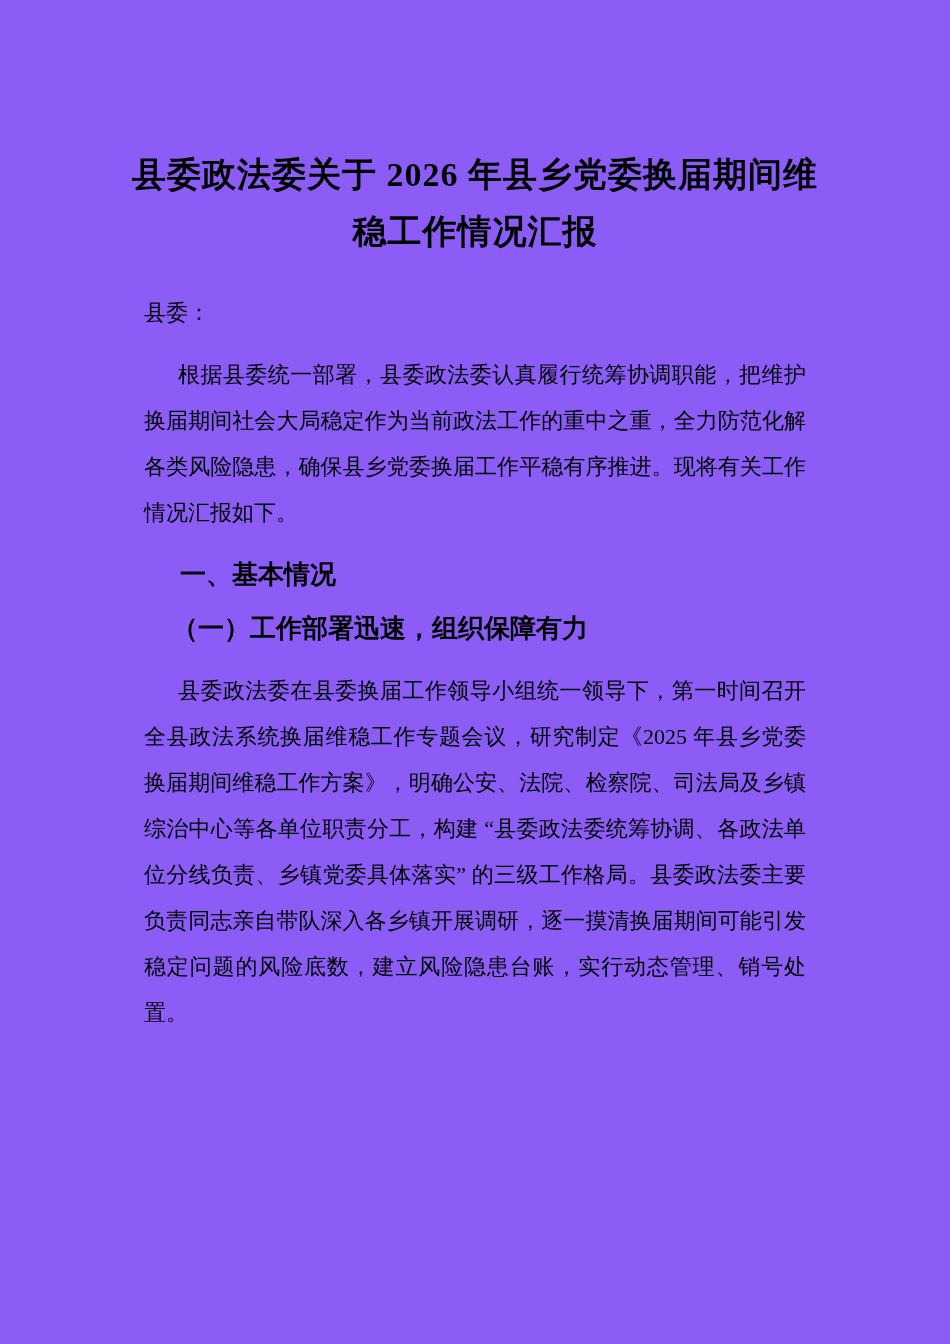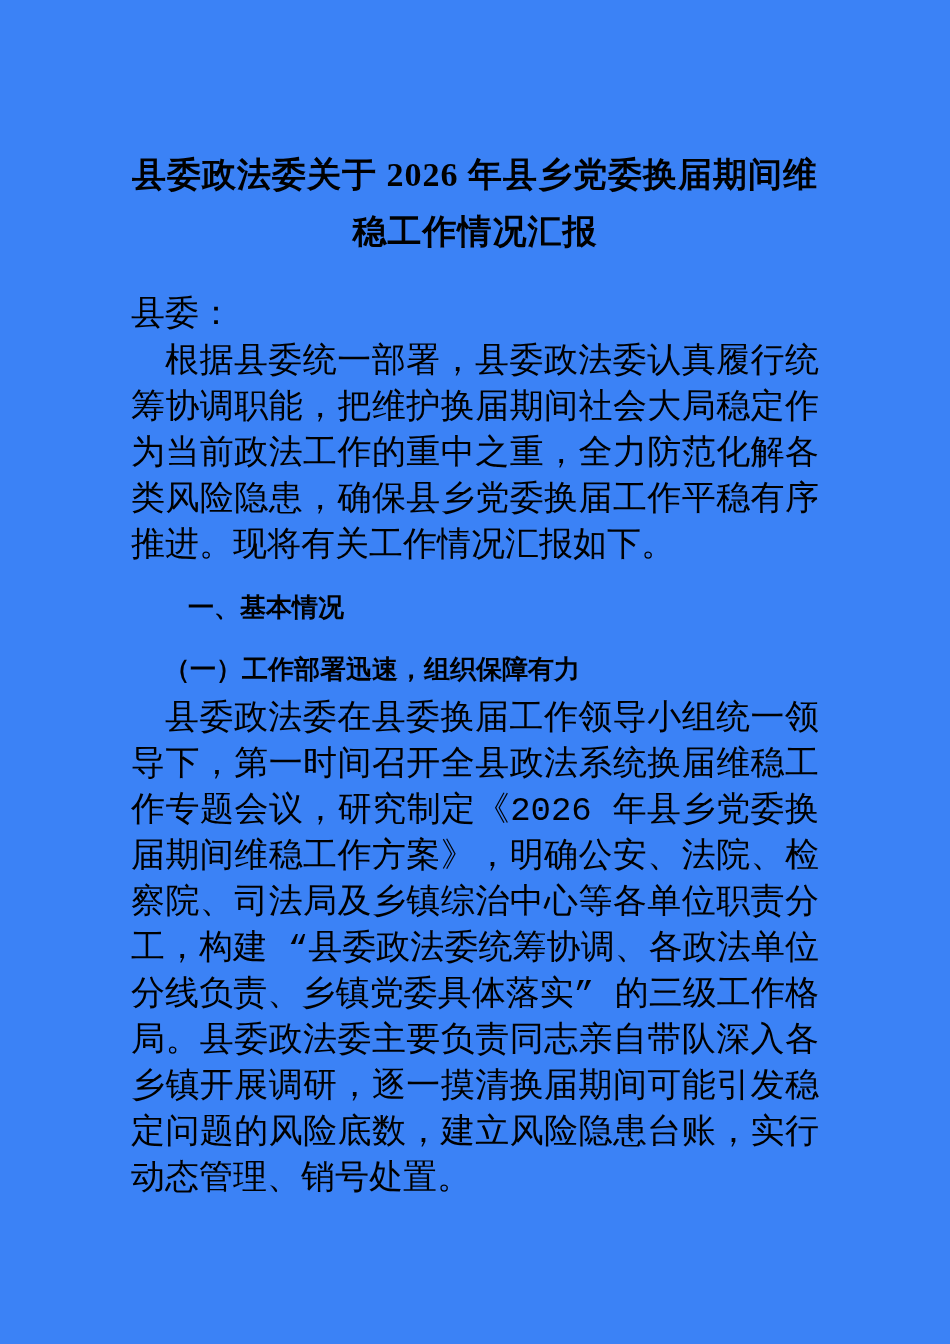--- a/index.html
+++ b/index.html
@@ -12,50 +12,49 @@
     height: 1344px;
     overflow: hidden;
     font-family: "Liberation Serif", serif;
     color: #000000;
   }
   .page {
     box-sizing: border-box;
     width: 950px;
     height: 1344px;
     padding: 146px 128px 60px 128px;
-    background: #3b82f6;
+    background: #8b5cf6;
   }
   .doc-title {
     margin: 0 0 30px 0;
     font-size: 34px;
     font-weight: bold;
     line-height: 57px;
     text-align: center;
     letter-spacing: 1px;
   }
   .para {
-    margin: 3px;
-    font-size: 34px;
+    margin: 16px;
+    font-size: 22px;
     line-height: 46px;
     text-align: justify;
     word-break: break-all;
   }
   .para.indent {
     text-indent: 34px;
-    font-family: Liberation Mono, monospace;
   }
   .heading-1 {
-    margin: 16px;
+    margin: 8px;
     font-size: 26px;
     line-height: 46px;
     font-weight: bold;
     text-indent: 44px;
   }
   .heading-2 {
-    margin: 0;
+    margin: 8px;
     font-size: 26px;
     line-height: 46px;
     font-weight: bold;
     text-indent: 36px;
   }
 </style>
 </head>
 <body>
 
 <div class="page">
@@ -63,17 +62,17 @@
   <h1 class="doc-title">县委政法委关于 2026 年县乡党委换届期间维稳工作情况汇报</h1>
 
   <p class="para">县委：</p>
 
   <p class="para indent">根据县委统一部署，县委政法委认真履行统筹协调职能，把维护换届期间社会大局稳定作为当前政法工作的重中之重，全力防范化解各类风险隐患，确保县乡党委换届工作平稳有序推进。现将有关工作情况汇报如下。</p>
 
   <p class="heading-1">一、基本情况</p>
 
   <p class="heading-2">（一）工作部署迅速，组织保障有力</p>
 
-  <p class="para indent">县委政法委在县委换届工作领导小组统一领导下，第一时间召开全县政法系统换届维稳工作专题会议，研究制定《2026 年县乡党委换届期间维稳工作方案》，明确公安、法院、检察院、司法局及乡镇综治中心等各单位职责分工，构建 “县委政法委统筹协调、各政法单位分线负责、乡镇党委具体落实” 的三级工作格局。县委政法委主要负责同志亲自带队深入各乡镇开展调研，逐一摸清换届期间可能引发稳定问题的风险底数，建立风险隐患台账，实行动态管理、销号处置。</p>
+  <p class="para indent">县委政法委在县委换届工作领导小组统一领导下，第一时间召开全县政法系统换届维稳工作专题会议，研究制定《2025 年县乡党委换届期间维稳工作方案》，明确公安、法院、检察院、司法局及乡镇综治中心等各单位职责分工，构建 “县委政法委统筹协调、各政法单位分线负责、乡镇党委具体落实” 的三级工作格局。县委政法委主要负责同志亲自带队深入各乡镇开展调研，逐一摸清换届期间可能引发稳定问题的风险底数，建立风险隐患台账，实行动态管理、销号处置。</p>
 
 
 
 </div>
 
 </body></html>

